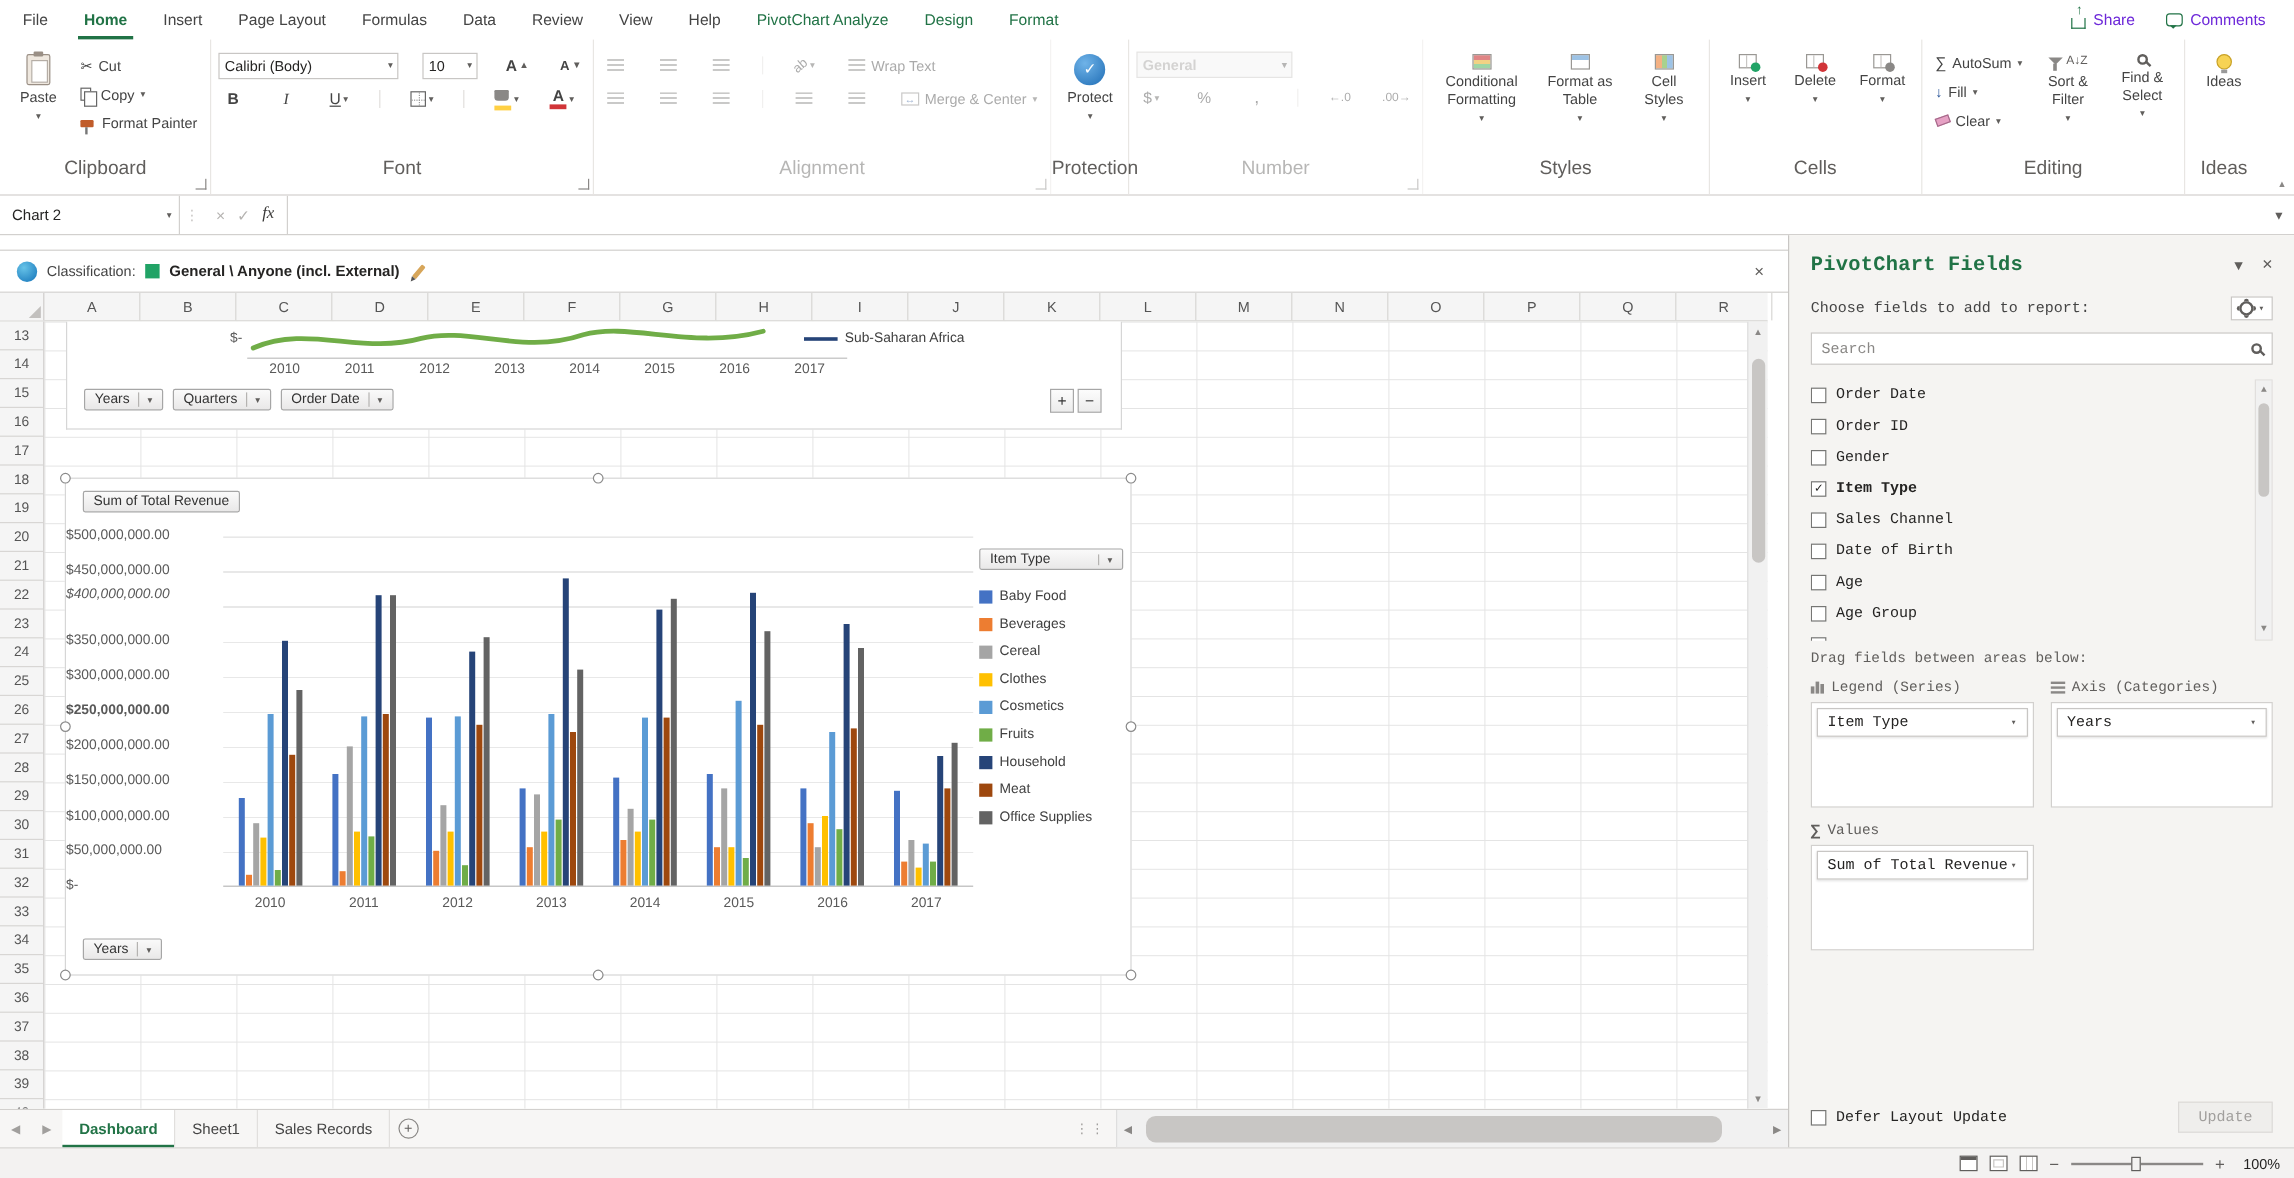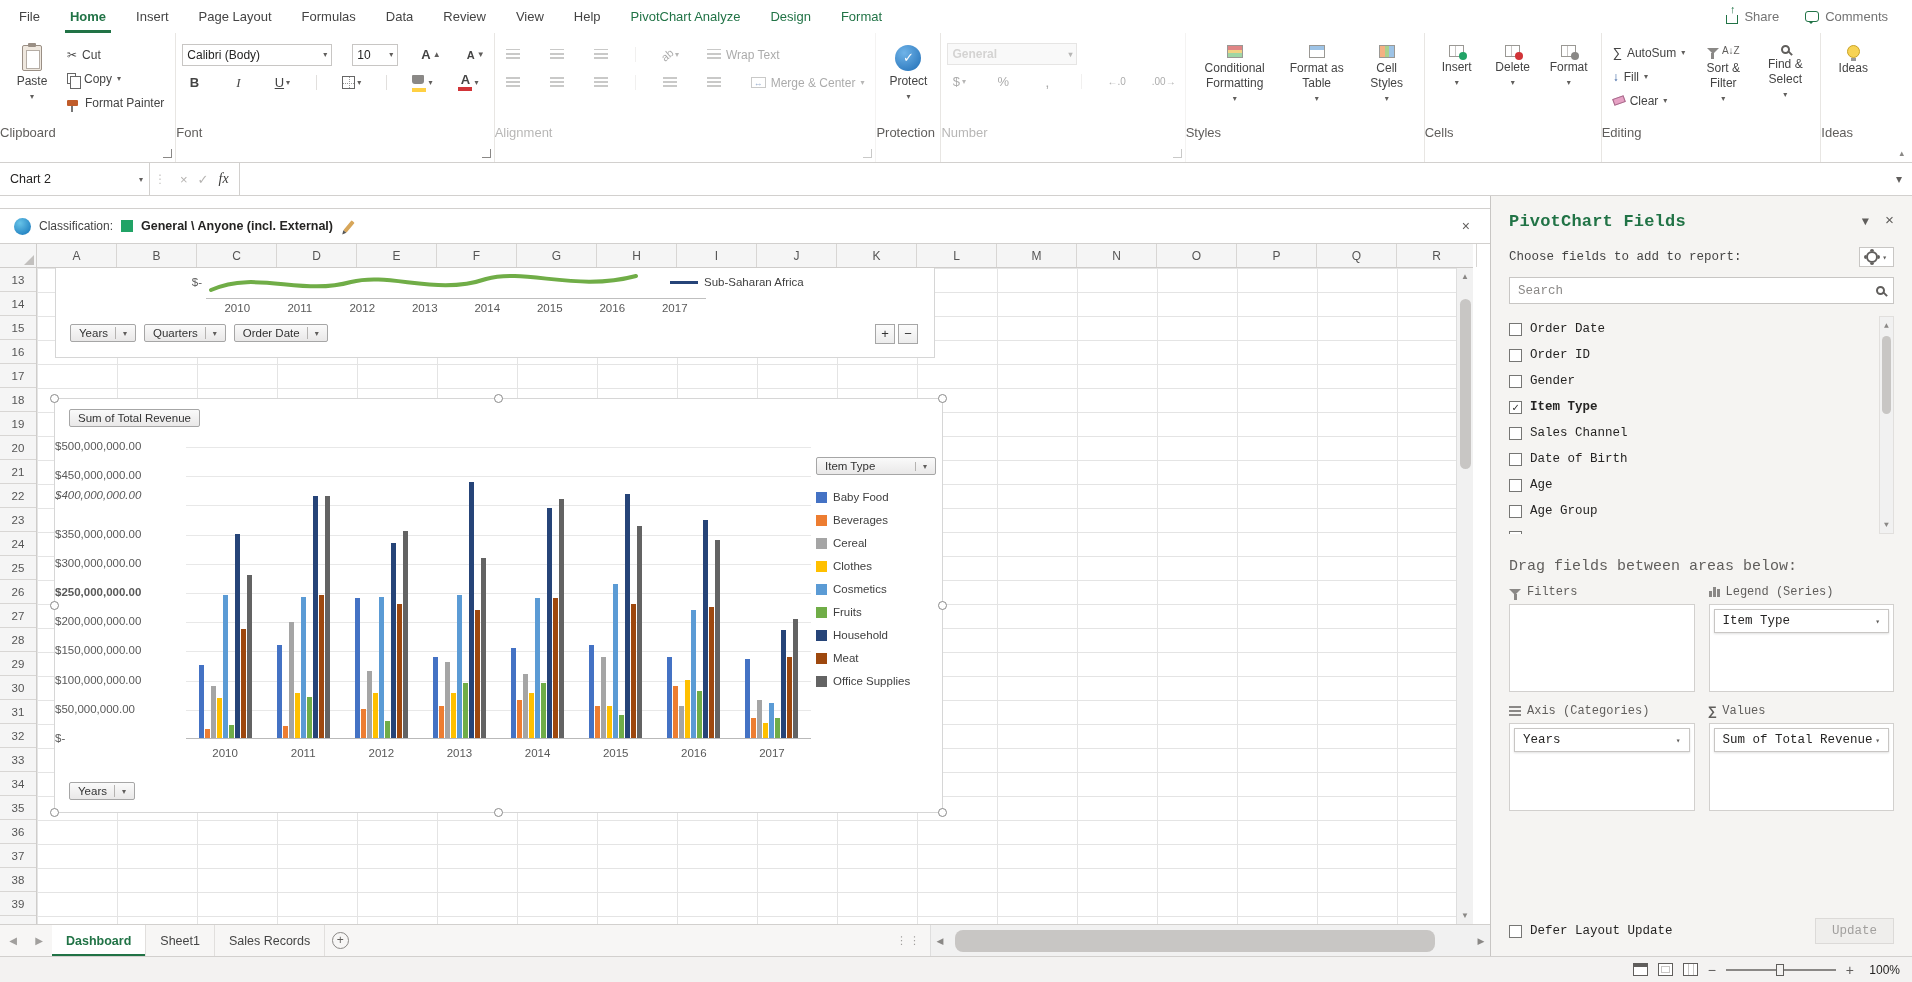--- a/index.html
+++ b/index.html
@@ -7,26 +7,26 @@
   body { font-family:"Liberation Sans", sans-serif; font-size:12px; color:#444; background:#fff; overflow:hidden; }
   .app { position:relative; width:1912px; height:982px; background:#fff; }
 
   
   .tabbar { height:33px; display:flex; align-items:stretch; background:#fff; padding-left:4px; }
   .rtab { padding:0 15px; display:flex; align-items:center; font-size:13px; color:#444; cursor:default; position:relative; }
   .rtab.active { color:var(--accent); font-weight:bold; }
   .rtab.active::after { content:''; position:absolute; left:10px; right:10px; bottom:0; height:3px; background:var(--accent); }
   .rtab.ctx { color:var(--accent); }
   .tabbar-right { margin-left:auto; display:flex; align-items:center; gap:6px; padding-right:14px; }
-  .tr-btn { display:flex; align-items:center; gap:6px; padding:3px 10px; font-size:13px; color:#737373; border-radius:2px; }
+  .tr-btn { display:flex; align-items:center; gap:6px; padding:3px 10px; font-size:13px; color:#6d28d9; border-radius:2px; }
 
   
   .ribbon { height:130px; background:#fff; border-bottom:1px solid #d2d0ce; display:flex; position:relative; }
   .rgroup { position:relative; border-right:1px solid #e8e6e3; padding:6px 6px 22px 6px; display:flex; gap:4px; }
-  .rgroup-label { position:absolute; bottom:22px; left:0; right:0; font-size:13px; color:#605e5c; }
+  .rgroup-label { position:absolute; bottom:12px; left:0; right:0; text-align:center; font-size:16px; color:#605e5c; }
   .launcher { position:absolute; right:3px; bottom:4px; width:9px; height:9px; border-right:1.5px solid #8a8886; border-bottom:1.5px solid #8a8886; }
   .bigbtn { display:flex; flex-direction:column; align-items:center; justify-content:flex-start; gap:3px; min-width:52px; padding:6px 6px 2px; font-size:12px; color:#444; text-align:center; line-height:1.25; border-radius:2px; }
   .smallbtn { display:flex; align-items:center; gap:5px; height:23px; padding:0 5px; font-size:12px; color:#444; border-radius:2px; white-space:nowrap; }
   .iconbtn { display:flex; align-items:center; justify-content:center; min-width:24px; height:23px; padding:0 3px; gap:2px; border-radius:2px; }
   .ddarrow { font-size:8px; color:#605e5c; }
   .stack { display:flex; flex-direction:column; justify-content:flex-start; gap:1px; }
   .row { display:flex; align-items:center; gap:20px; }
   .dim { opacity:.45; }
   .combo { display:flex; align-items:center; justify-content:space-between; border:1px solid #c8c6c4; background:#fff; height:22px; padding:0 4px; font-size:12px; color:#252423; }
   .combo .ddarrow { margin-left:4px; }
@@ -178,21 +178,21 @@
   .pctrl { margin-left:auto; display:flex; gap:16px; color:#605e5c; font-size:12px; align-items:center; }
   .pchoose { margin-top:16px; display:flex; align-items:center; font-size:12.5px; color:#444; }
   .gearbtn { margin-left:auto; display:flex; align-items:center; gap:4px; border:1px solid #c8c6c4; background:#fff; padding:3px 6px; }
   .psearch { margin-top:10px; height:27px; background:#fff; border:1px solid #c8c6c4; display:flex; align-items:center; padding:0 8px; }
   .psearch .ph { color:#8a8886; font-size:12.5px; flex:1; }
   .fieldlist { margin-top:12px; height:218px; overflow:hidden; position:relative; padding-right:18px; }
   .fielditem { height:26px; display:flex; align-items:center; gap:8px; font-size:12.5px; color:#252423; }
   .fielditem.checked { font-weight:bold; }
   .flscroll { position:absolute; right:0; top:0; bottom:0; width:15px; background:#f1f1f1; border:1px solid #e1dfdd; display:flex; flex-direction:column; align-items:center; }
   .flthumb { width:9px; height:78px; background:#c8c6c4; border-radius:5px; margin-top:2px; }
-  .pdrag { margin-top:24px; font-size:15px; color:#605e5c; }
+  .pdrag { margin-top:8px; font-size:12px; color:#605e5c; }
   .areas { margin-top:10px; display:grid; grid-template-columns:1fr 1fr; column-gap:14px; row-gap:12px; }
   .areahead { display:flex; align-items:center; gap:6px; font-size:12px; color:#605e5c; margin-bottom:5px; }
   .areabox { background:#fff; border:1px solid #d2d0ce; height:88px; padding:4px; }
   .chip { height:24px; background:#fff; border:1px solid #c8c6c4; box-shadow:0 1px 2px rgba(0,0,0,.12); display:flex; align-items:center; padding:0 8px; font-size:12.5px; color:#252423; }
   .chip .ddarrow { margin-left:auto; }
   .legico { display:flex; align-items:flex-end; gap:1px; }
   .legico b { width:3px; background:#8a8886; display:block; }
   .axico { display:flex; flex-direction:column; gap:2px; }
   .axico b { width:12px; height:2px; background:#8a8886; display:block; }
   .sigico { font-size:13px; color:#605e5c; font-weight:bold; line-height:1; }
@@ -884,27 +884,20 @@
           <div class="varrow">▲</div>
           <div class="flthumb"></div>
           <div class="vspacer"></div>
           <div class="varrow">▼</div>
         </div>
       </div>
       <div class="pdrag">Drag fields between areas below:</div>
       <div class="areas">
         <div>
           <div class="areahead">
-              <span class="i funnel"></span>
-              <span>Filters</span>
-            </div>
-          <div class="areabox" id="filtersBox"></div>
-        </div>
-        <div>
-          <div class="areahead">
               <span class="legico">
                 <b style="height:6px"></b>
                 <b style="height:10px"></b>
                 <b style="height:8px"></b>
               </span>
               <span>Legend (Series)</span>
             </div>
           <div class="areabox" id="legendBox">
               <div class="chip">
                 <span>Item Type</span>

